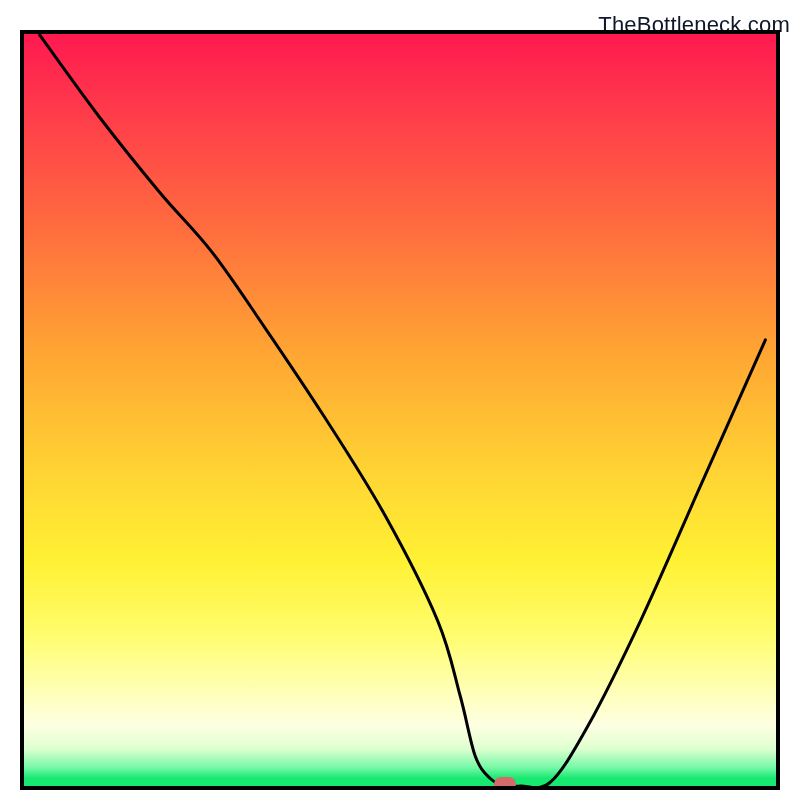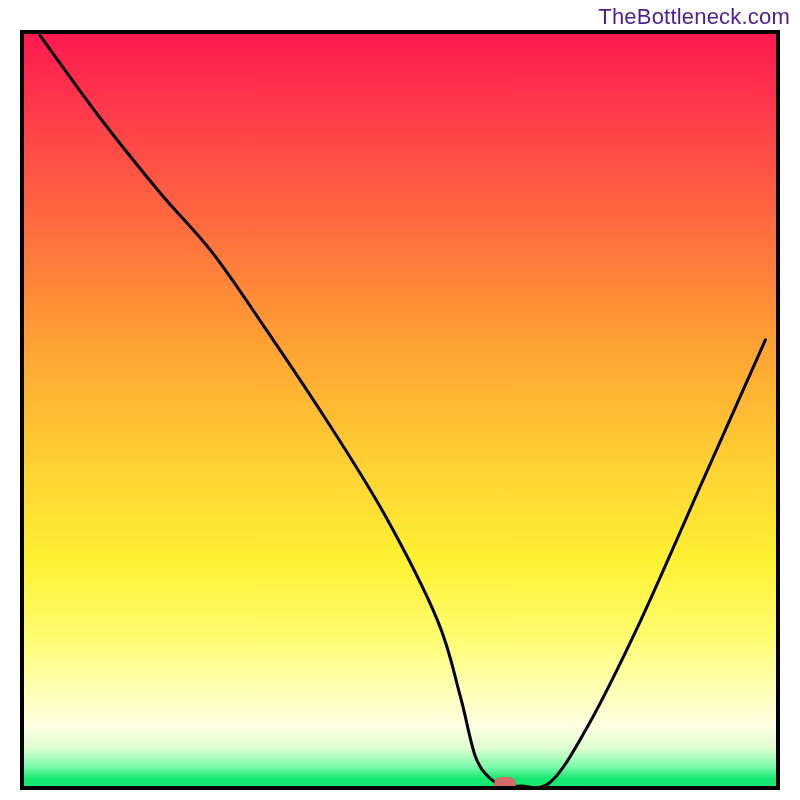--- a/index.html
+++ b/index.html
@@ -11,25 +11,25 @@
     font-family: Arial, Helvetica, sans-serif;
     overflow: hidden;
   }
   .wrap {
     position: relative;
     width: 800px;
     height: 800px;
   }
   .attribution {
     position: absolute;
-    top: 4px;
+    top: 12px;
     right: 10px;
     font-size: 22px;
     font-weight: 500;
-    color: #4c1d95;
+    color: #0f172a;
     letter-spacing: 0.2px;
   }
   .chart {
     position: absolute;
     left: 20px;
     top: 30px;
     width: 760px;
     height: 760px;
     border: 4px solid #000;
     box-sizing: border-box;

